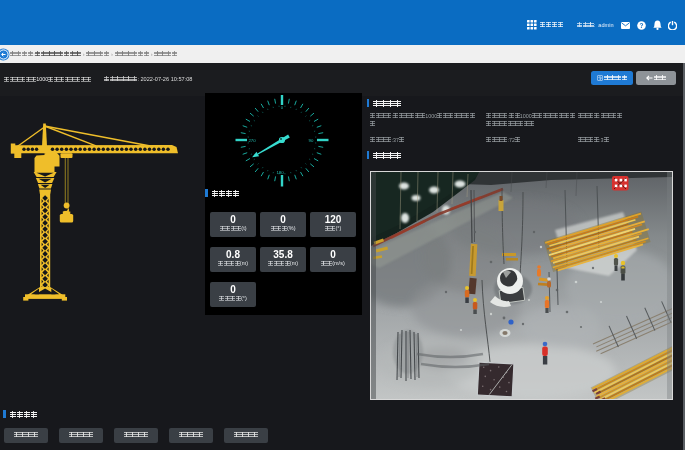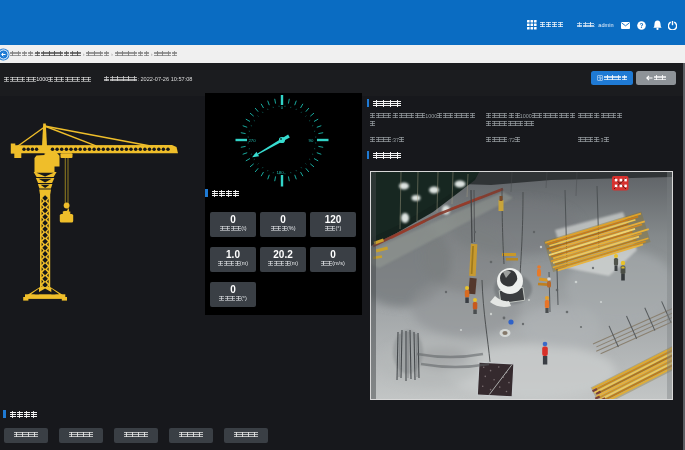--- a/index.html
+++ b/index.html
@@ -291,25 +291,25 @@
   </div>
 <div class="pbox" style="left:260px;top:212px">
     <div class="pv">0</div>
     <div class="pl"><i class="h"></i><i class="h"></i><i class="h"></i>(%)</div>
   </div>
 <div class="pbox" style="left:310px;top:212px">
     <div class="pv">120</div>
     <div class="pl"><i class="h"></i><i class="h"></i>(°)</div>
   </div>
 <div class="pbox" style="left:210px;top:247px">
-    <div class="pv">1.0</div>
+    <div class="pv">0.8</div>
     <div class="pl"><i class="h"></i><i class="h"></i><i class="h"></i><i class="h"></i>(m)</div>
   </div>
 <div class="pbox" style="left:260px;top:247px">
-    <div class="pv">20.2</div>
+    <div class="pv">35.8</div>
     <div class="pl"><i class="h"></i><i class="h"></i><i class="h"></i><i class="h"></i>(m)</div>
   </div>
 <div class="pbox" style="left:310px;top:247px">
     <div class="pv">0</div>
     <div class="pl"><i class="h"></i><i class="h"></i>(m/s)</div>
   </div>
 <div class="pbox" style="left:210px;top:282px">
     <div class="pv">0</div>
     <div class="pl"><i class="h"></i><i class="h"></i><i class="h"></i><i class="h"></i>(°)</div>
   </div>

